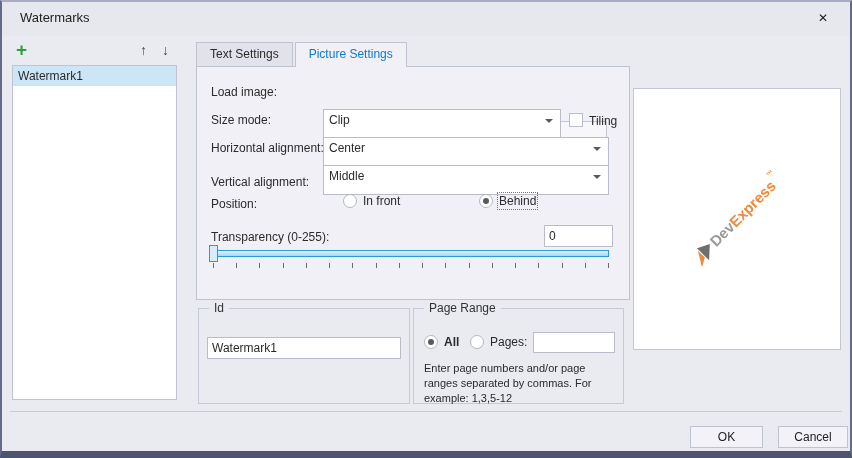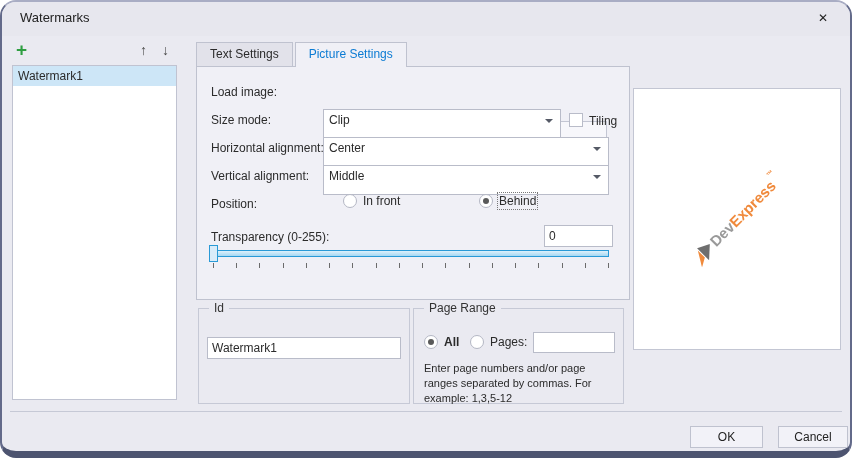--- a/index.html
+++ b/index.html
@@ -7,21 +7,20 @@
   body { font-family:"Liberation Sans", sans-serif; font-size:12px; color:#2b2b2b; }
 
   .window {
     position:relative; width:852px; height:458px;
     background:#eaeaf1;
     border-top:2px solid #a9adc4;
     border-left:2px solid #636a8a;
     border-right:2px solid #636a8a;
     border-bottom:7px solid #4d5470;
     overflow:hidden;
-    border-radius:16px;
   }
   .content { position:absolute; inset:0; }
 
   
   .titlebar { position:absolute; left:0; top:0; width:100%; height:34px; background:#e7e7ee; }
   .title { position:absolute; left:18px; top:8px; font-size:13px; color:#222; }
   .close-btn { position:absolute; right:18px; top:7px; width:18px; height:18px;
     text-align:center; line-height:18px; font-size:12px; color:#222; cursor:default; }
 
   
@@ -135,21 +134,21 @@
       </div>
       <span class="checkbox-box" style="left:372px; top:46px;"></span>
       <span class="checkbox-label" style="left:392px; top:47px;">Tiling</span>
 
       <span class="flabel" style="top:74px;">Horizontal alignment:</span>
       <div class="combo" style="left:126px; top:70px; width:286px;">
         <span>Center</span>
         <span class="arrow"></span>
       </div>
 
-      <span class="flabel" style="top:102px;">Vertical alignment:</span>
+      <span class="flabel" style="top:108px;">Vertical alignment:</span>
       <div class="combo" style="left:126px; top:98px; width:286px;">
         <span>Middle</span>
         <span class="arrow"></span>
       </div>
 
       <span class="flabel" style="top:130px;">Position:</span>
       <span class="radio" style="left:146px; top:127px;">
         <span class="radio-circle"></span>
         <span class="radio-label">In front</span>
       </span>

